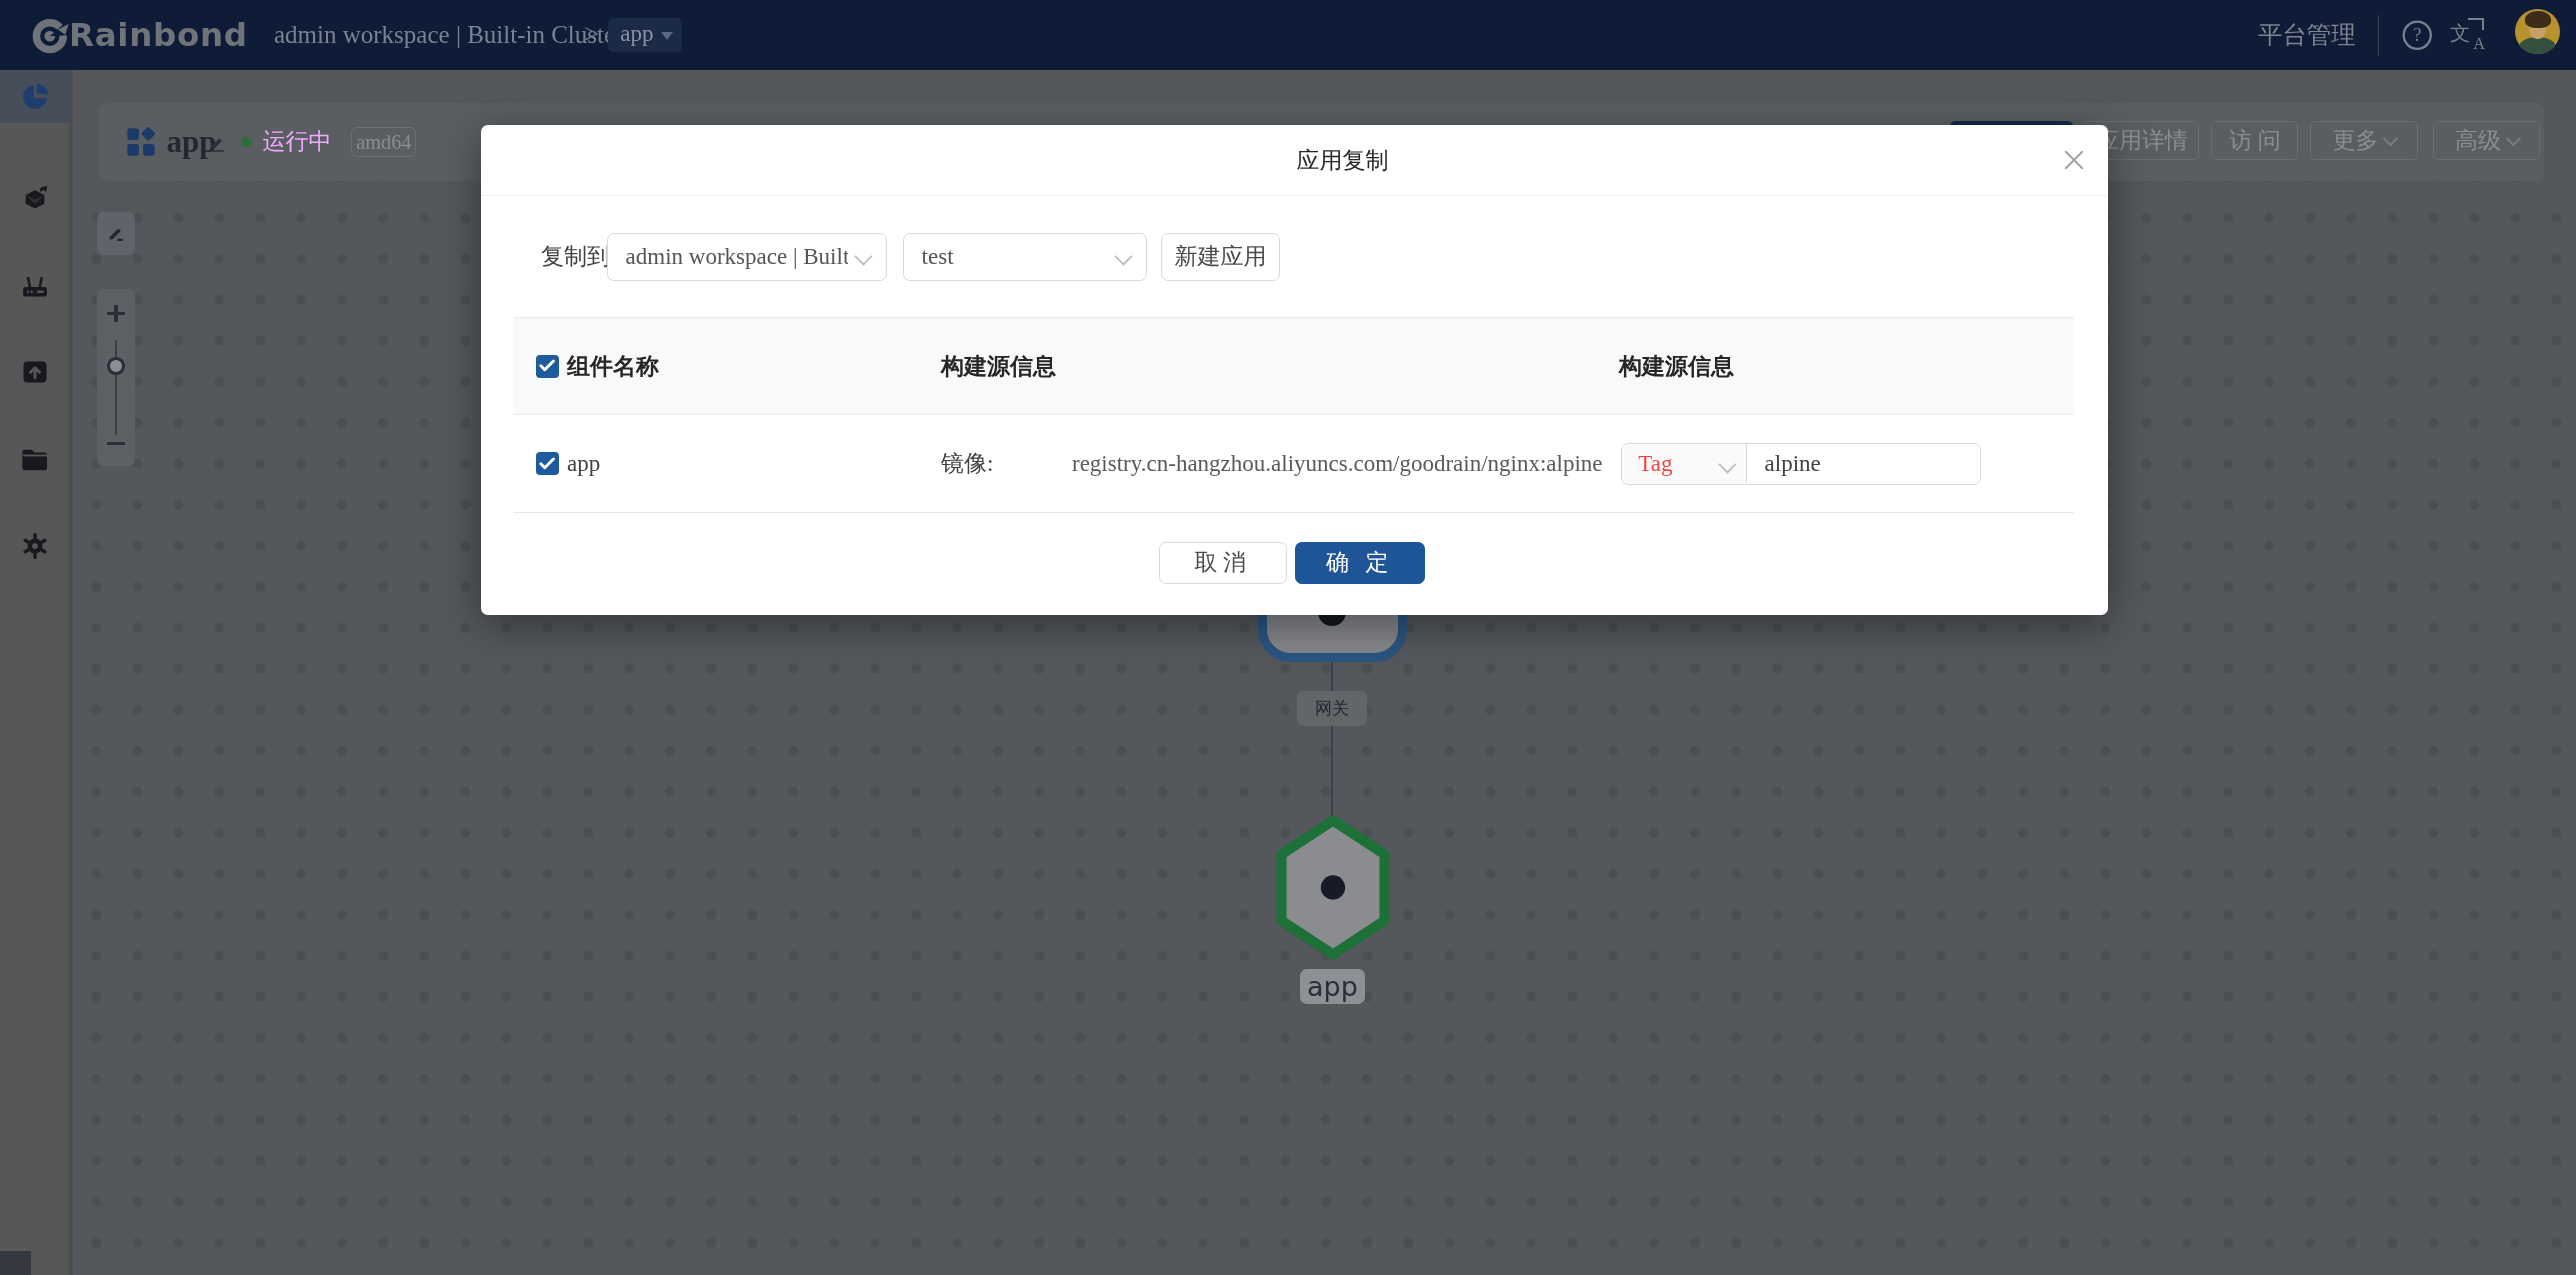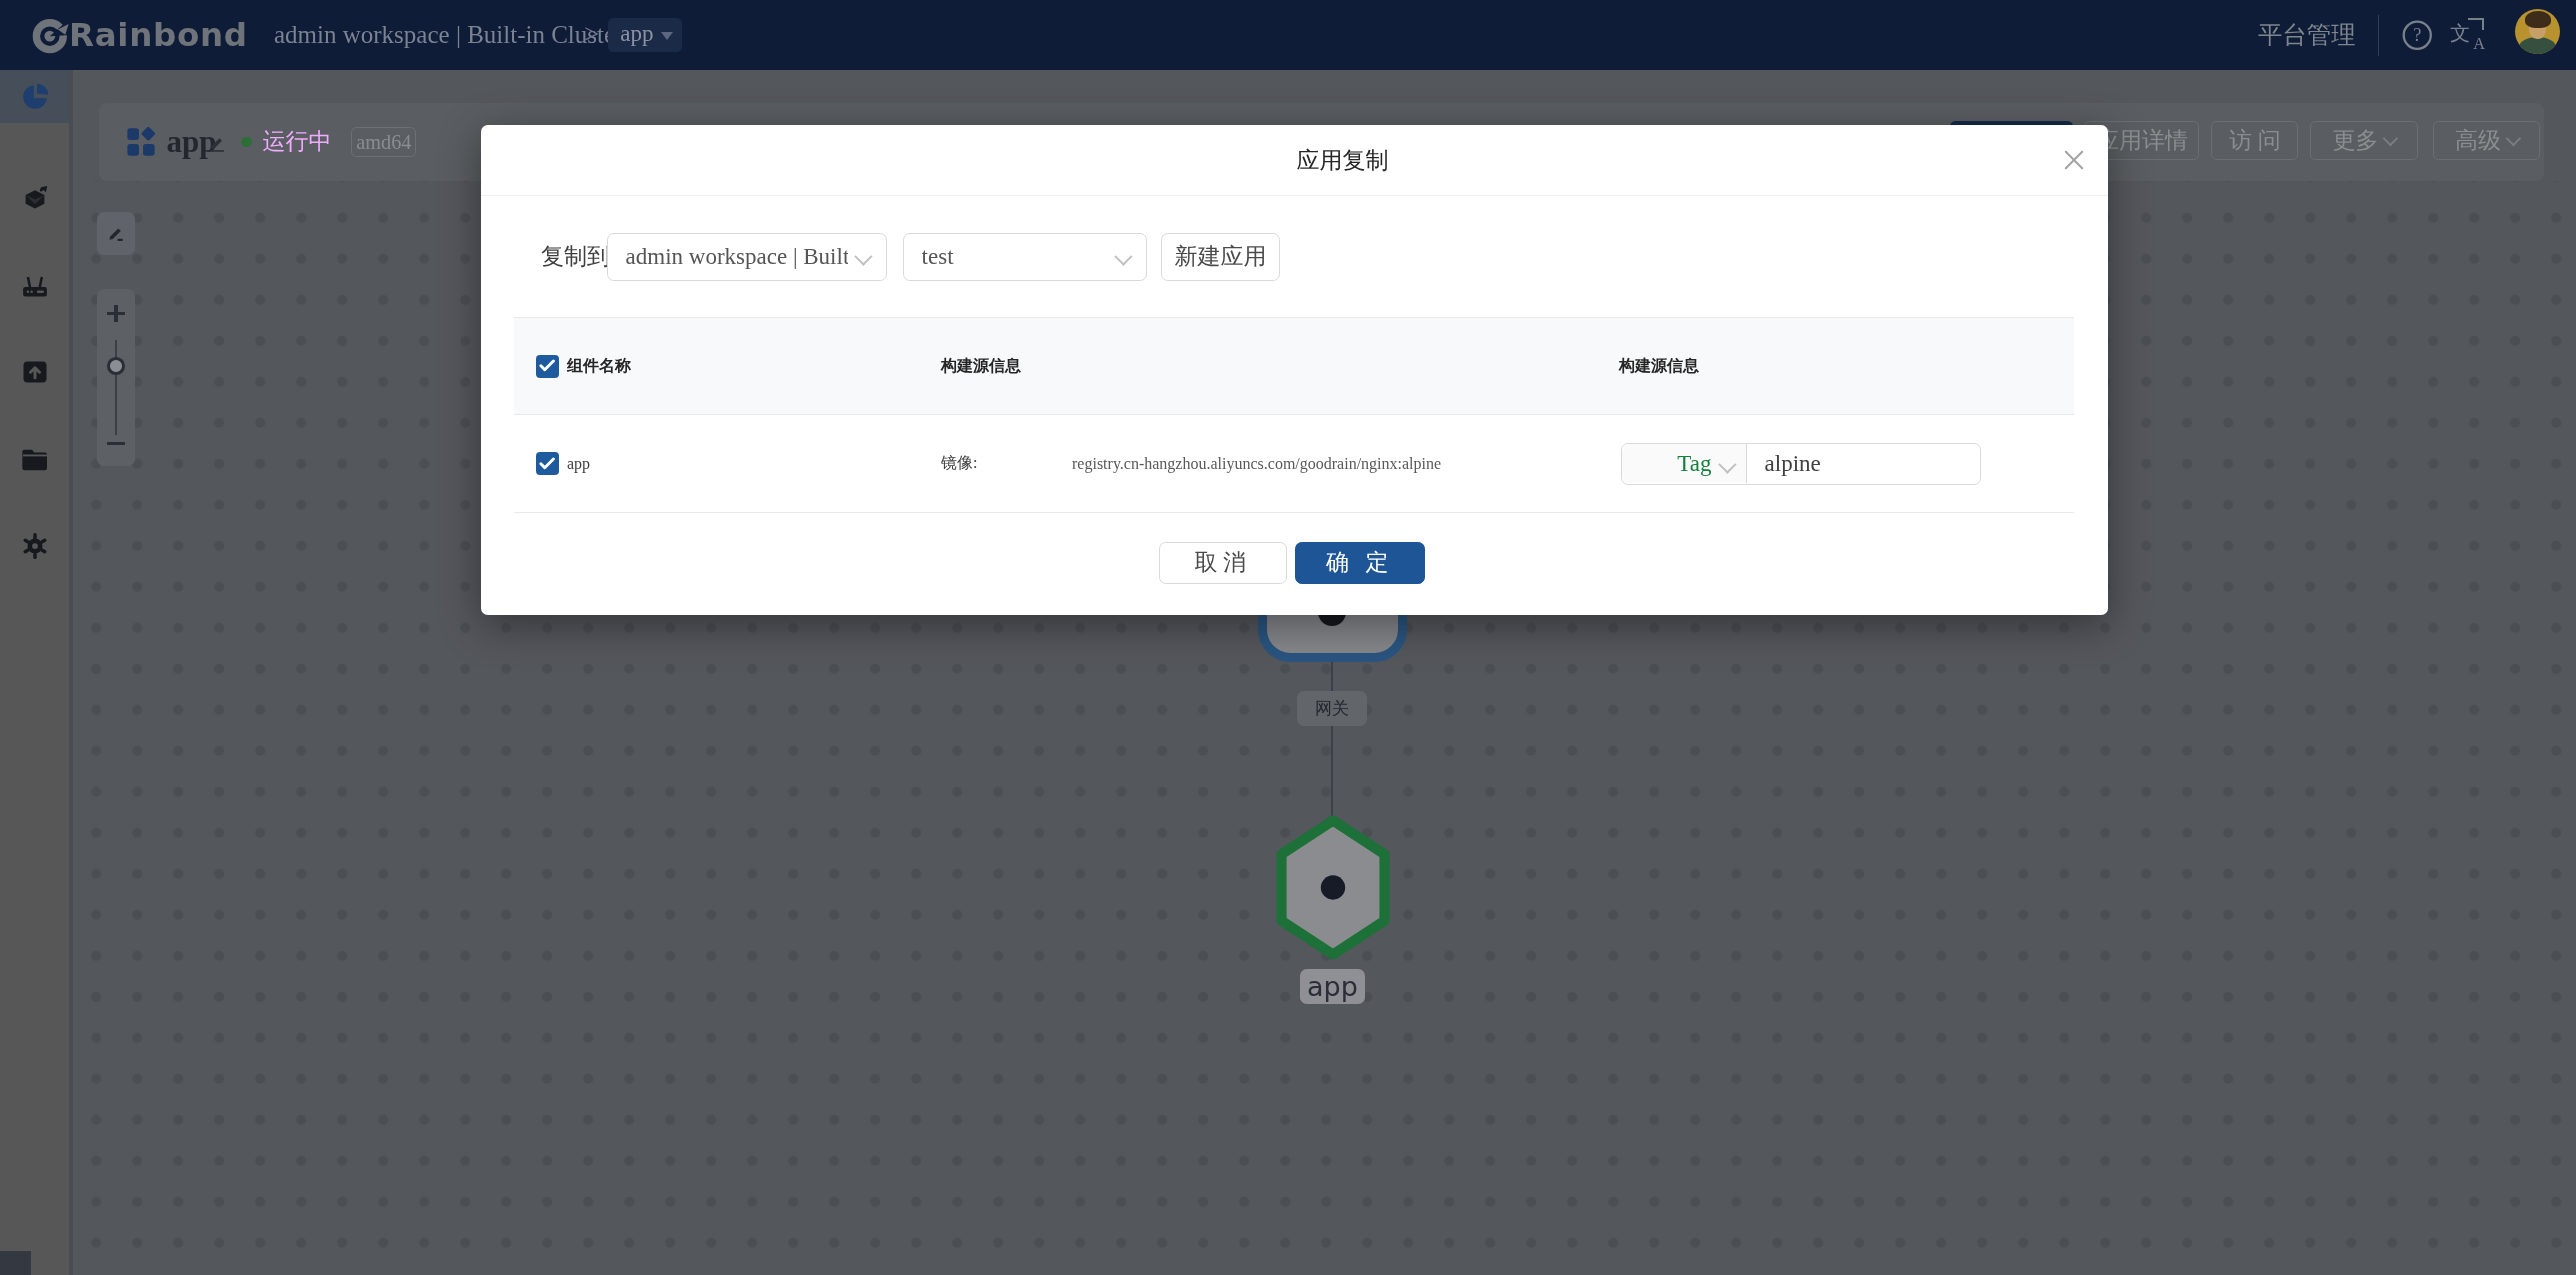--- a/index.html
+++ b/index.html
@@ -95,30 +95,30 @@
             white-space:nowrap;overflow:hidden;}
   .chev{position:absolute;right:16.3px;top:16.3px;width:10.8px;height:10.8px;border-right:2px solid #c0c0c0;border-bottom:2px solid #c0c0c0;transform:rotate(45deg);}
   #sel-workspace{left:126px;width:280px;}
   #sel-app{left:422px;width:244px;}
   #btn-newapp{left:680px;top:108px;width:119px;height:48px;border:1.4px solid #d9d9d9;border-radius:6.8px;box-sizing:border-box;
               text-align:center;line-height:45px;font-size:23px;color:#4a4a4a;background:#fff;}
 
   #copy-table{left:33px;top:192px;width:1560px;}
   #table-header{position:relative;height:98px;background:#f8f9fa;border-top:1.4px solid #e9e9e9;border-bottom:1.4px solid #e9e9e9;box-sizing:border-box;}
   #table-row{position:relative;height:98px;border-bottom:1.4px solid #e9e9e9;box-sizing:border-box;}
-  .cell{position:absolute;top:0;height:100%;display:flex;align-items:center;font-size:16px;color:#404040;}
+  .cell{position:absolute;top:0;height:100%;display:flex;align-items:center;font-size:23px;color:#404040;}
   .th{font-weight:600;color:#262626;}
   .checkbox{position:absolute;left:21.7px;top:50%;margin-top:-11.5px;width:23px;height:23px;background:#1e5b9e;border-radius:4.1px;}
   .checkbox svg{position:absolute;left:3.4px;top:4.7px;}
   #src-url{color:#595959;}
 
   #tag-group{position:absolute;left:1107px;top:28px;width:360px;height:42px;border:1.4px solid #d9d9d9;border-radius:6.8px;box-sizing:border-box;background:#fff;}
   #tag-addon{position:absolute;left:0;top:0;width:124px;height:39px;background:#fafafa;border-right:1.4px solid #d9d9d9;
              border-radius:5.4px 0 0 5.4px;}
-  #tag-addon .val{position:absolute;left:16.3px;top:0;height:39px;line-height:39px;font-size:23px;color:#15803d;margin-left:39px;}
+  #tag-addon .val{position:absolute;left:16.3px;top:0;height:39px;line-height:39px;font-size:23px;color:#ef4444;}
   #tag-addon .chev{right:12.2px;top:13.5px;}
   #version-input{position:absolute;left:125px;top:0;width:232px;height:39px;border:0;outline:0;background:transparent;
                  padding:0 0 0 17.6px;font-size:23px;color:#404040;font-family:"Liberation Serif","DejaVu Serif",serif;}
 
   .modal-btn{position:absolute;top:417px;height:42px;border-radius:6.8px;box-sizing:border-box;text-align:center;
              font-size:23px;letter-spacing:5.4px;line-height:39px;cursor:pointer;}
   #btn-cancel{left:678px;width:128px;border:1.4px solid #d9d9d9;color:#4a4a4a;background:#fff;}
   #btn-confirm{left:814px;width:130px;background:#1e5596;color:#ffffff;border:1.4px solid #1e5596;line-height:39px;}
 </style>
 </head>

